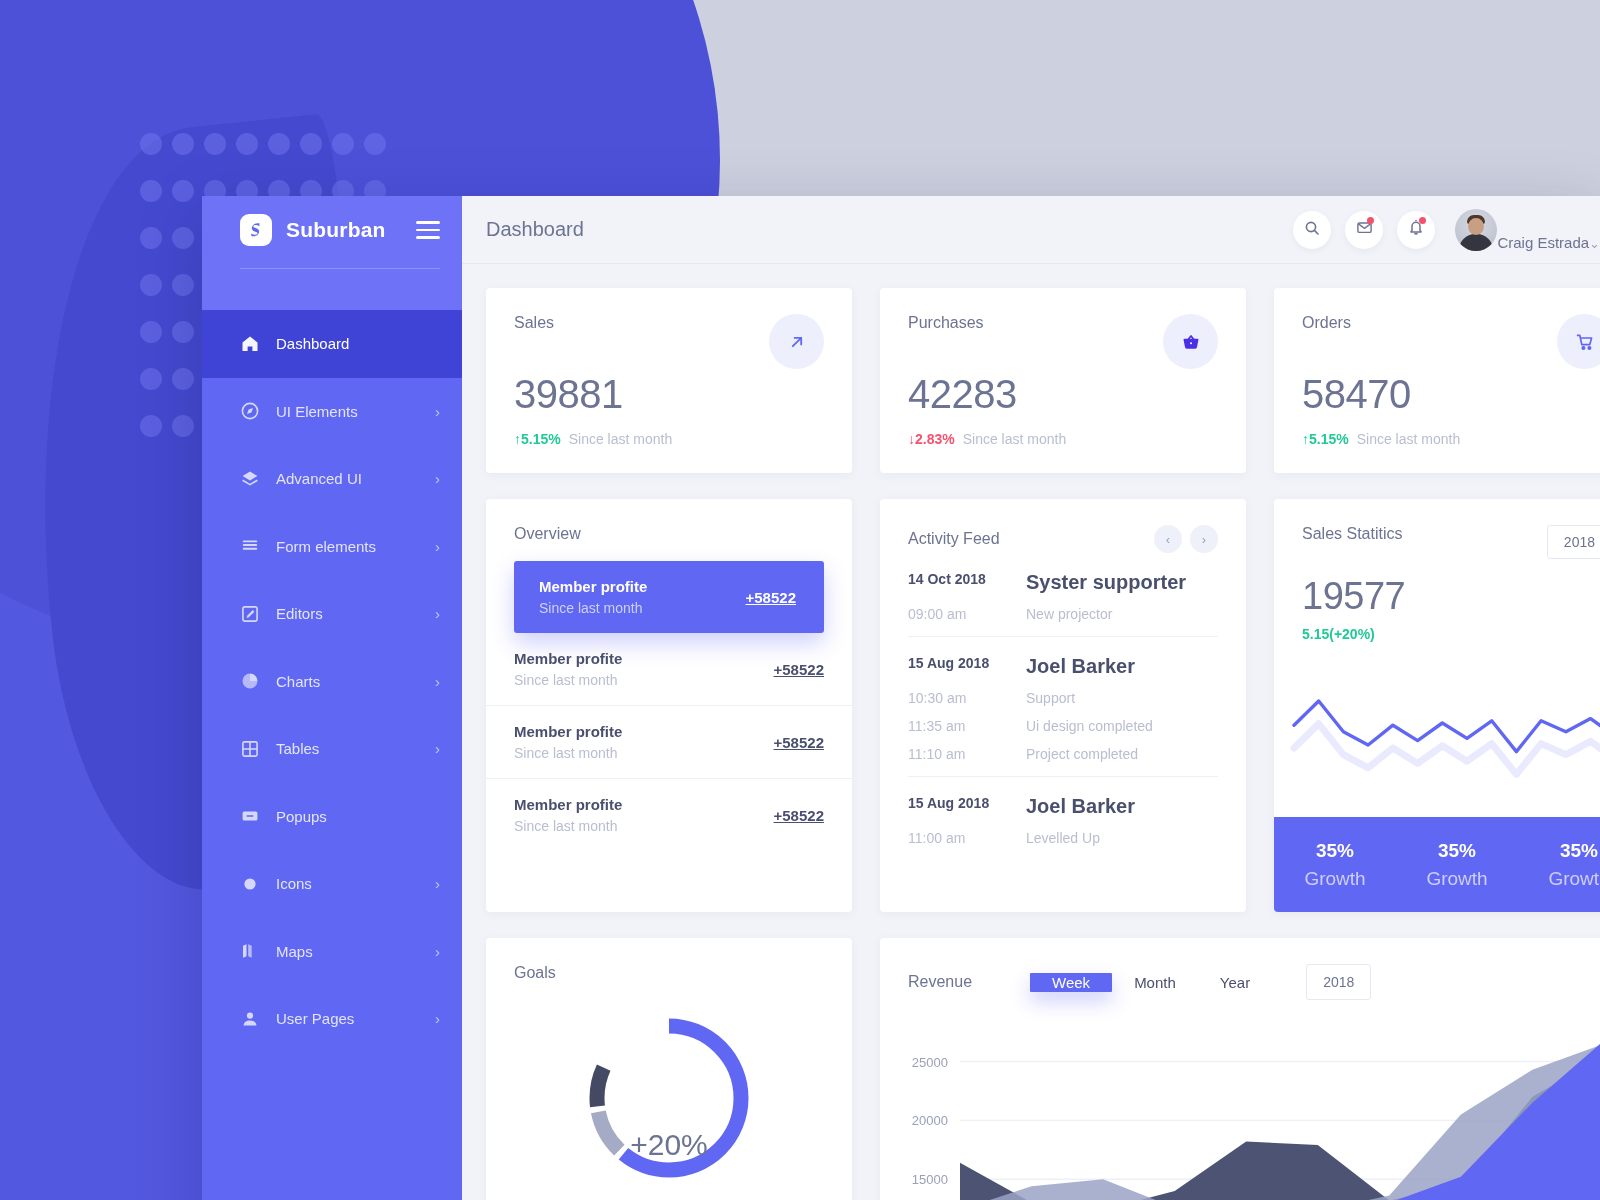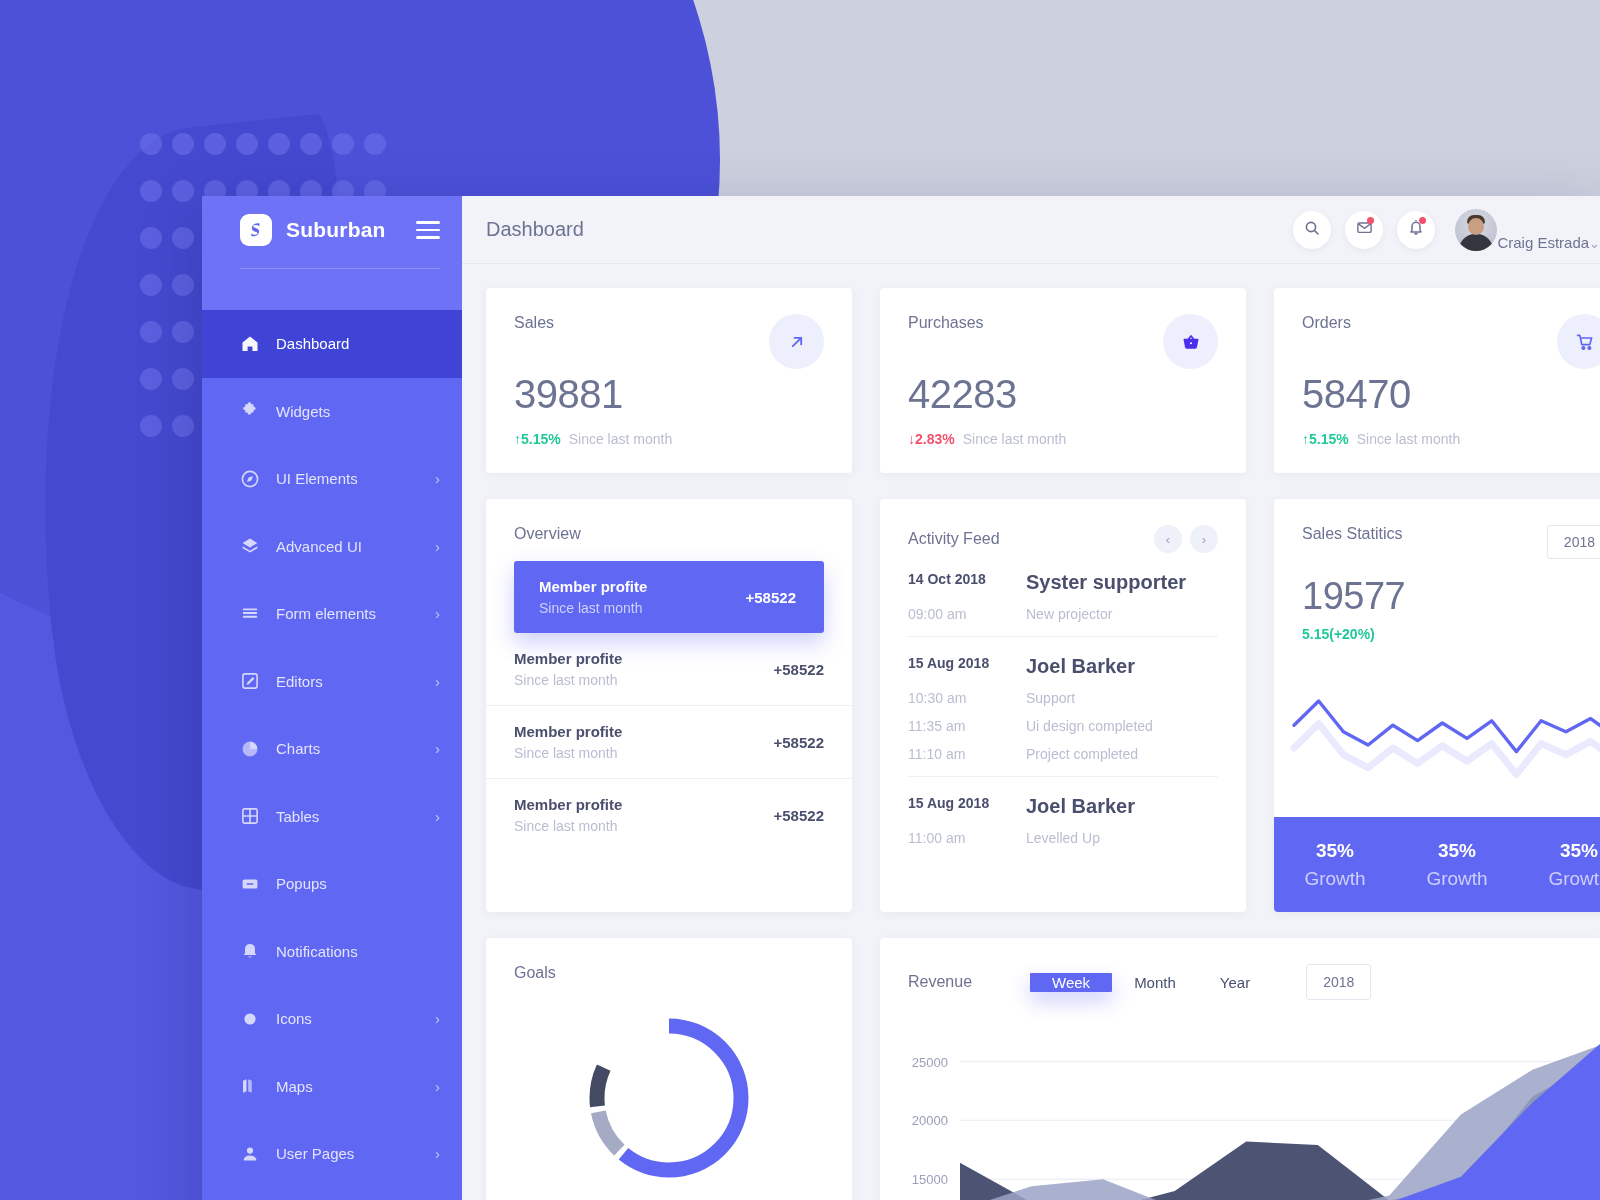--- a/index.html
+++ b/index.html
@@ -152,21 +152,21 @@
     padding: 17px 28px; border-bottom: 1px solid #eef0f6;
   }
   .ov-row:last-child { border-bottom: none; }
   .ov-row.active {
     background: #6067f2; border-bottom: none; border-radius: 3px;
     margin: 0 0 0 28px; padding: 17px 28px 17px 25px; width: 310px;
     box-shadow: 0 10px 22px rgba(96,103,242,.30);
   }
   .ov-name { font-size: 15px; color: #4a4f6e; font-weight: bold; }
   .ov-sub { font-size: 14px; color: #b9bdd1; margin-top: 5px; }
-  .ov-val { font-size: 15px; color: #4a4f6e; font-weight: bold; }
+  .ov-val { font-size: 15px; color: #4a4f6e; font-weight: bold; text-decoration: underline; }
   .ov-row.active .ov-name { color: #fff; }
   .ov-row.active .ov-sub { color: #cdd0fb; }
   .ov-row.active .ov-val { color: #fff; }
 
   
   .feed-card { width: 366px; height: 413px; padding: 26px 28px 0 28px; }
   .feed-head { display: flex; align-items: center; justify-content: space-between; }
   .feed-nav { display: flex; gap: 8px; }
   .feed-arrow {
     width: 28px; height: 28px; border-radius: 50%; background: #eef0fa;
@@ -313,28 +313,20 @@
           <span class="nav-ico">
             <svg width="20" height="20" viewBox="0 0 20 20">
               <path d="M10 2.5 2.5 8.4V17h5.1v-4.6h4.8V17h5.1V8.4z" fill="#fff"></path>
             </svg>
           </span>
           <span class="nav-label">Dashboard</span>
         </div>
         <div class="nav-item">
           <span class="nav-ico">
             <svg width="20" height="20" viewBox="0 0 20 20">
-              <path d="M7.7 2.4a1.8 1.8 0 0 1 3.4 0l.1.9h2.3v2.3l.9.1a1.8 1.8 0 0 1 0 3.4l-.9.1v2.3h-2.3l-.1.9a1.8 1.8 0 0 1-3.4 0l-.1-.9H5.3v-2.3l-.9-.1a1.8 1.8 0 0 1 0-3.4l.9-.1V3.3h2.3z" fill="#dcdefc"></path>
-            </svg>
-          </span>
-          <span class="nav-label">Widgets</span>
-        </div>
-        <div class="nav-item">
-          <span class="nav-ico">
-            <svg width="20" height="20" viewBox="0 0 20 20">
               <circle cx="10" cy="10" r="7.6" fill="none" stroke="#dcdefc" stroke-width="1.6"></circle>
               <path d="M13 7 8.6 8.6 7 13l4.4-1.6z" fill="#dcdefc"></path>
             </svg>
           </span>
           <span class="nav-label">UI Elements</span>
           <span class="nav-caret">›</span>
         </div>
         <div class="nav-item">
           <span class="nav-ico">
             <svg width="20" height="20" viewBox="0 0 20 20">
@@ -387,29 +379,20 @@
           <span class="nav-caret">›</span>
         </div>
         <div class="nav-item">
           <span class="nav-ico">
             <svg width="20" height="20" viewBox="0 0 20 20">
               <rect x="2.6" y="5.4" width="14.8" height="9.2" rx="1.6" fill="#dcdefc"></rect>
               <rect x="6.4" y="9.2" width="7.2" height="1.6" rx=".8" fill="#6067f2"></rect>
             </svg>
           </span>
           <span class="nav-label">Popups</span>
-        </div>
-        <div class="nav-item">
-          <span class="nav-ico">
-            <svg width="20" height="20" viewBox="0 0 20 20">
-              <path d="M5 12.3V7.9a5 5 0 0 1 10 0v4.4l1.3 1.8H3.7z" fill="#dcdefc"></path>
-              <path d="M8.2 15.4a2 2 0 0 0 3.6 0z" fill="#dcdefc"></path>
-            </svg>
-          </span>
-          <span class="nav-label">Notifications</span>
         </div>
         <div class="nav-item">
           <span class="nav-ico">
             <svg width="20" height="20" viewBox="0 0 20 20">
               <circle cx="10" cy="10" r="5.6" fill="#dcdefc"></circle>
             </svg>
           </span>
           <span class="nav-label">Icons</span>
           <span class="nav-caret">›</span>
         </div>
@@ -649,20 +632,21 @@
 
         <section class="card goals-card">
           <div class="card-title">Goals</div>
           <div class="donut-wrap" id="donut-wrap">
               <svg width="180" height="180" viewBox="0 0 180 180">
                 <circle cx="90" cy="90" r="72" fill="none" stroke="#6067f2" stroke-width="15" stroke-dasharray="275.05272000709357 177.33662210983664" stroke-dashoffset="0" transform="rotate(-90 90 90)"></circle>
                 <circle cx="90" cy="90" r="72" fill="none" stroke="#a5abc4" stroke-width="15" stroke-dasharray="44.33415552745916 408.0551865894711" stroke-dashoffset="-280.48139211249674" transform="rotate(-90 90 90)"></circle>
                 <circle cx="90" cy="90" r="72" fill="none" stroke="#444a63" stroke-width="15" stroke-dasharray="39.810262106289855 412.5790800106404" stroke-dashoffset="-330.24421974535903" transform="rotate(-90 90 90)"></circle>
               </svg>
             </div>
+          <div class="donut-label">+20%</div>
         </section>
 
         <section class="card rev-card">
           <div class="rev-head">
             <div class="card-title">Revenue</div>
             <div class="rev-tabs" id="rev-tabs">
                 <div class="rev-tab active">Week</div>
                 <div class="rev-tab">Month</div>
                 <div class="rev-tab">Year</div>
               </div>

